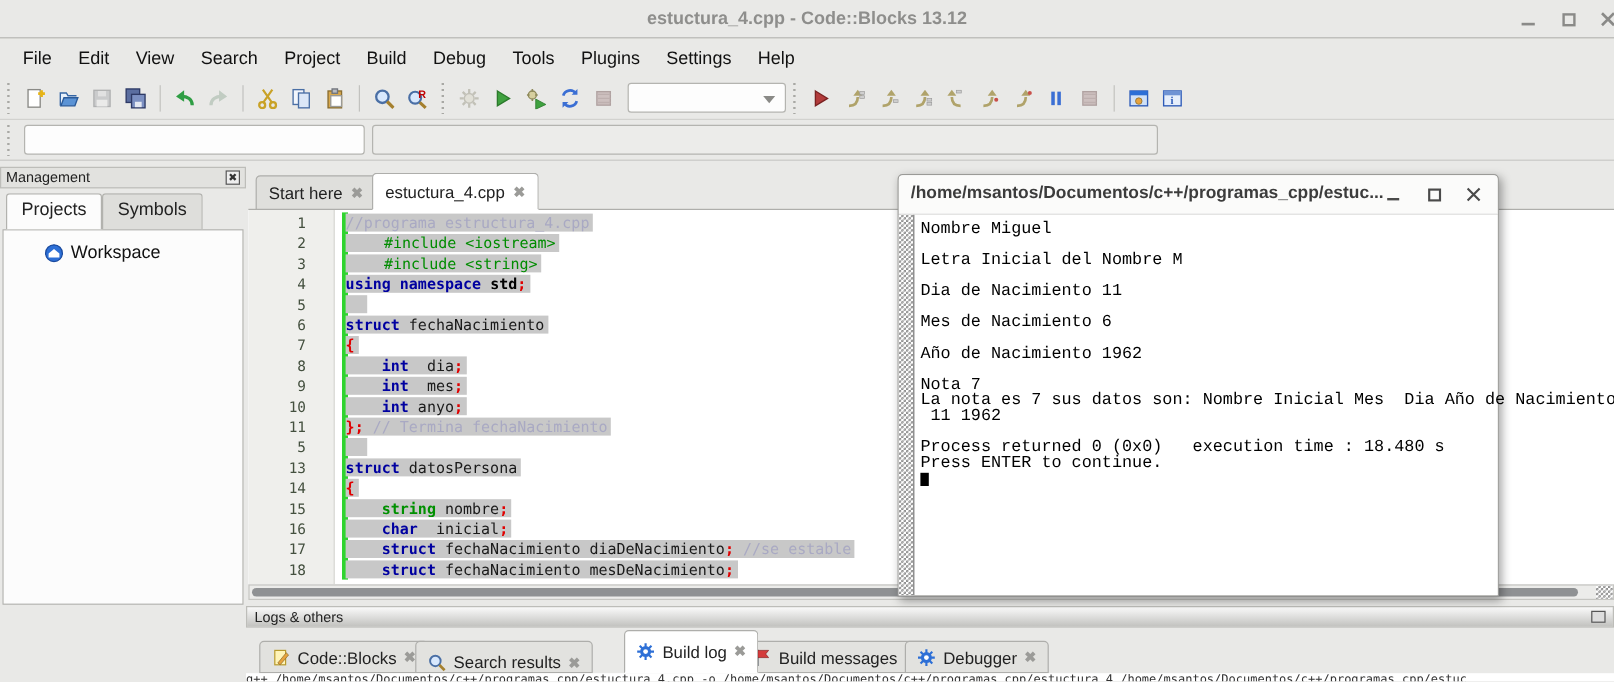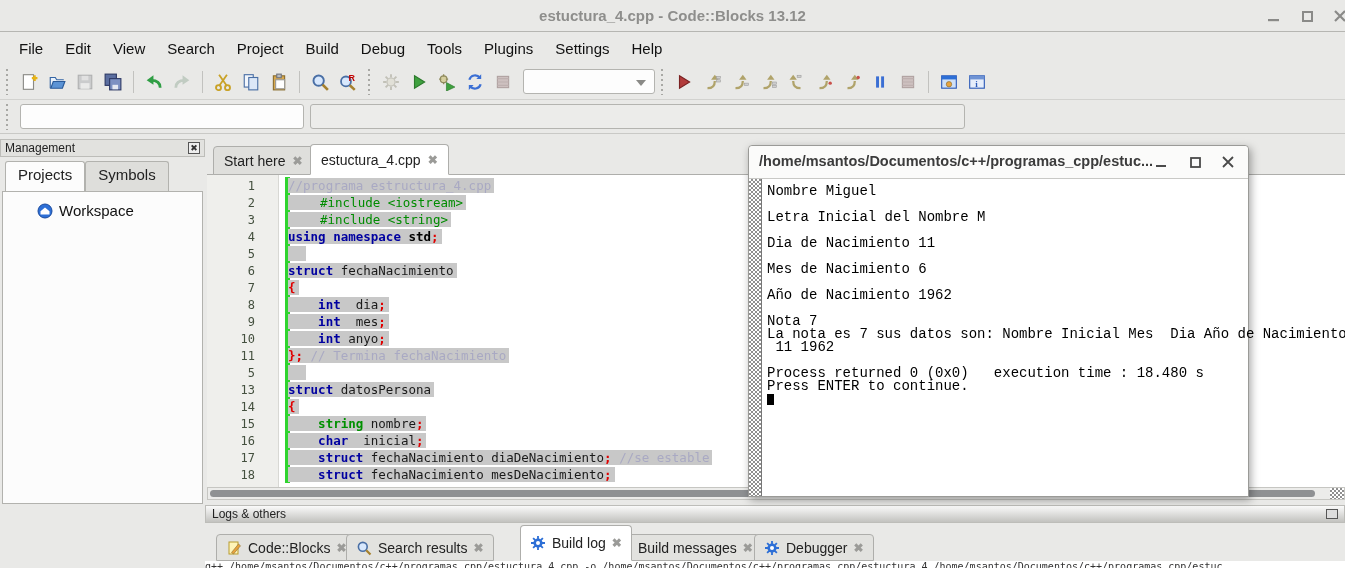--- a/index.html
+++ b/index.html
@@ -449,42 +449,42 @@
         <div class="ltab" style="left: 11px;">
           <span>
             <svg width="16" height="16" viewBox="0 0 16 16">
               <rect x="3" y="2" width="9" height="12" fill="#fff4b8" stroke="#b89b2e"></rect>
               <path d="M5.5 12.5L12.5 4l2 1.8L7.5 14z" fill="#e8a33d" stroke="#8a6d2f" stroke-width=".6"></path>
             </svg>
           </span>
           <span>Code::Blocks</span>
           <span class="tab-x">✖</span>
         </div>
-        <div class="ltab" style="left: 141px;">
+        <div class="ltab" style="left: 141px; align-items: flex-end;">
           <span>
             <svg width="16" height="16" viewBox="0 0 16 16">
               <circle cx="6.8" cy="6.8" r="4.4" fill="#d8e8fd" stroke="#4a6fa5" stroke-width="1.6"></circle>
               <path d="M10.2 10.2L14.5 14.5" stroke="#a5802e" stroke-width="2.2"></path>
             </svg>
           </span>
           <span>Search results</span>
           <span class="tab-x">✖</span>
         </div>
         <div class="ltab active" style="left: 272px; margin-left: 43px;">
           <span>
             <svg width="16" height="16" viewBox="0 0 16 16">
               <circle cx="8" cy="8" r="4.6" fill="#2d6fd6"></circle>
               <circle cx="8" cy="8" r="2" fill="#fff"></circle>
               <path d="M8 1v3M8 12v3M1 8h3M12 8h3M3.1 3.1l2.1 2.1M10.8 10.8l2.1 2.1M12.9 3.1l-2.1 2.1M5.2 10.8l-2.1 2.1" stroke="#2d6fd6" stroke-width="1.8"></path>
             </svg>
           </span>
           <span>Build log</span>
           <span class="tab-x">✖</span>
         </div>
-        <div class="ltab" style="left: 401px;">
+        <div class="ltab" style="left: 412px;">
           <span>
             <svg width="16" height="16" viewBox="0 0 16 16">
               <path d="M4.5 1.5v13.5" stroke="#70747c" stroke-width="1.5"></path>
               <path d="M4.5 2h9L11 5l2.5 3h-9z" fill="#d43b3b" stroke="#8a1f1f" stroke-width=".6"></path>
             </svg>
           </span>
           <span>Build messages</span>
           <span class="tab-x">✖</span>
         </div>
         <div class="ltab" style="left: 549px;">

